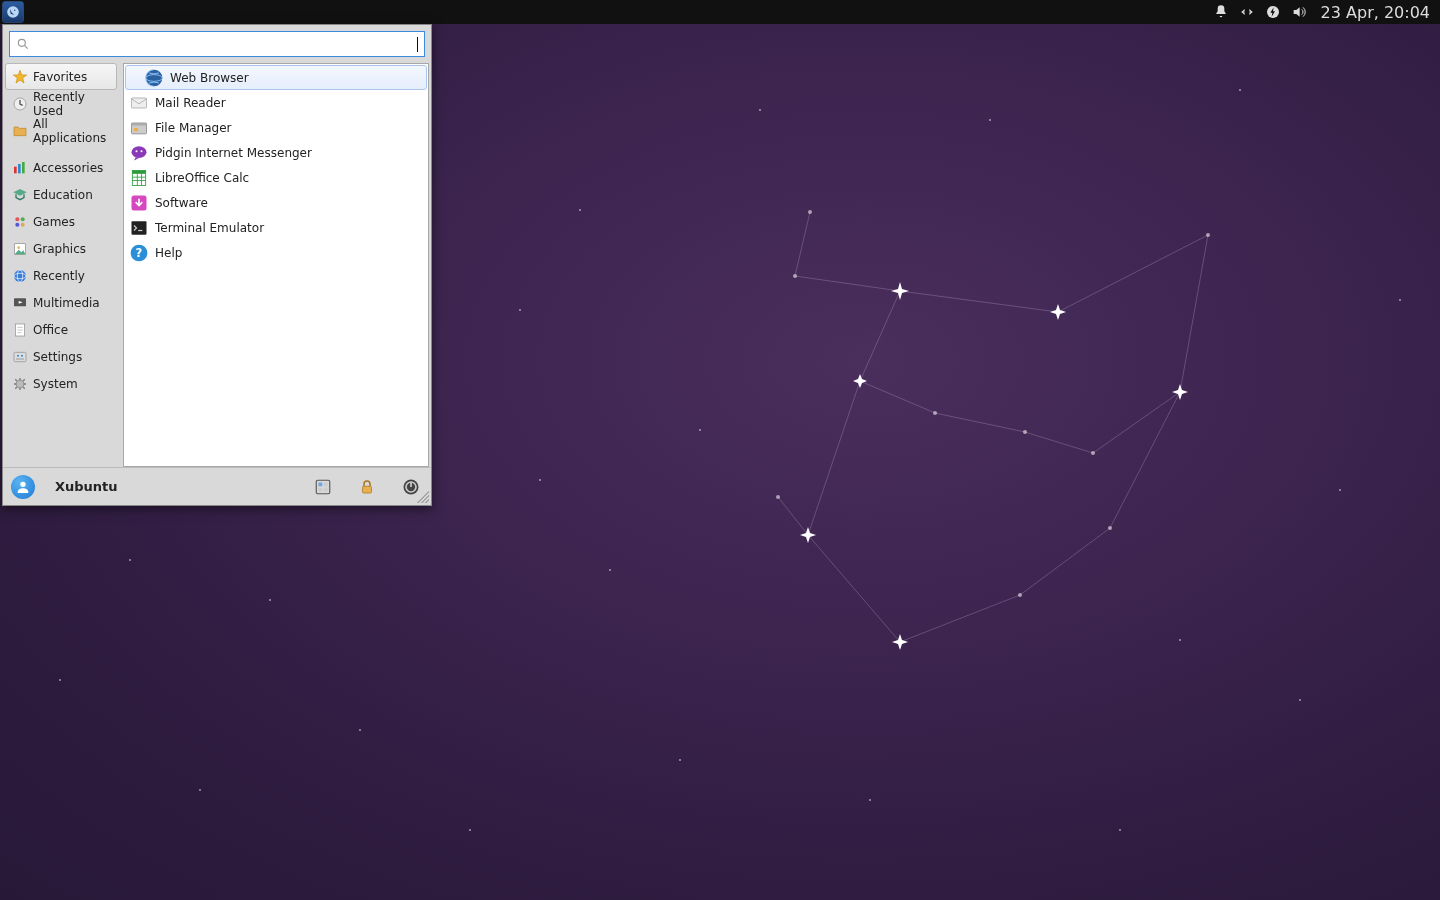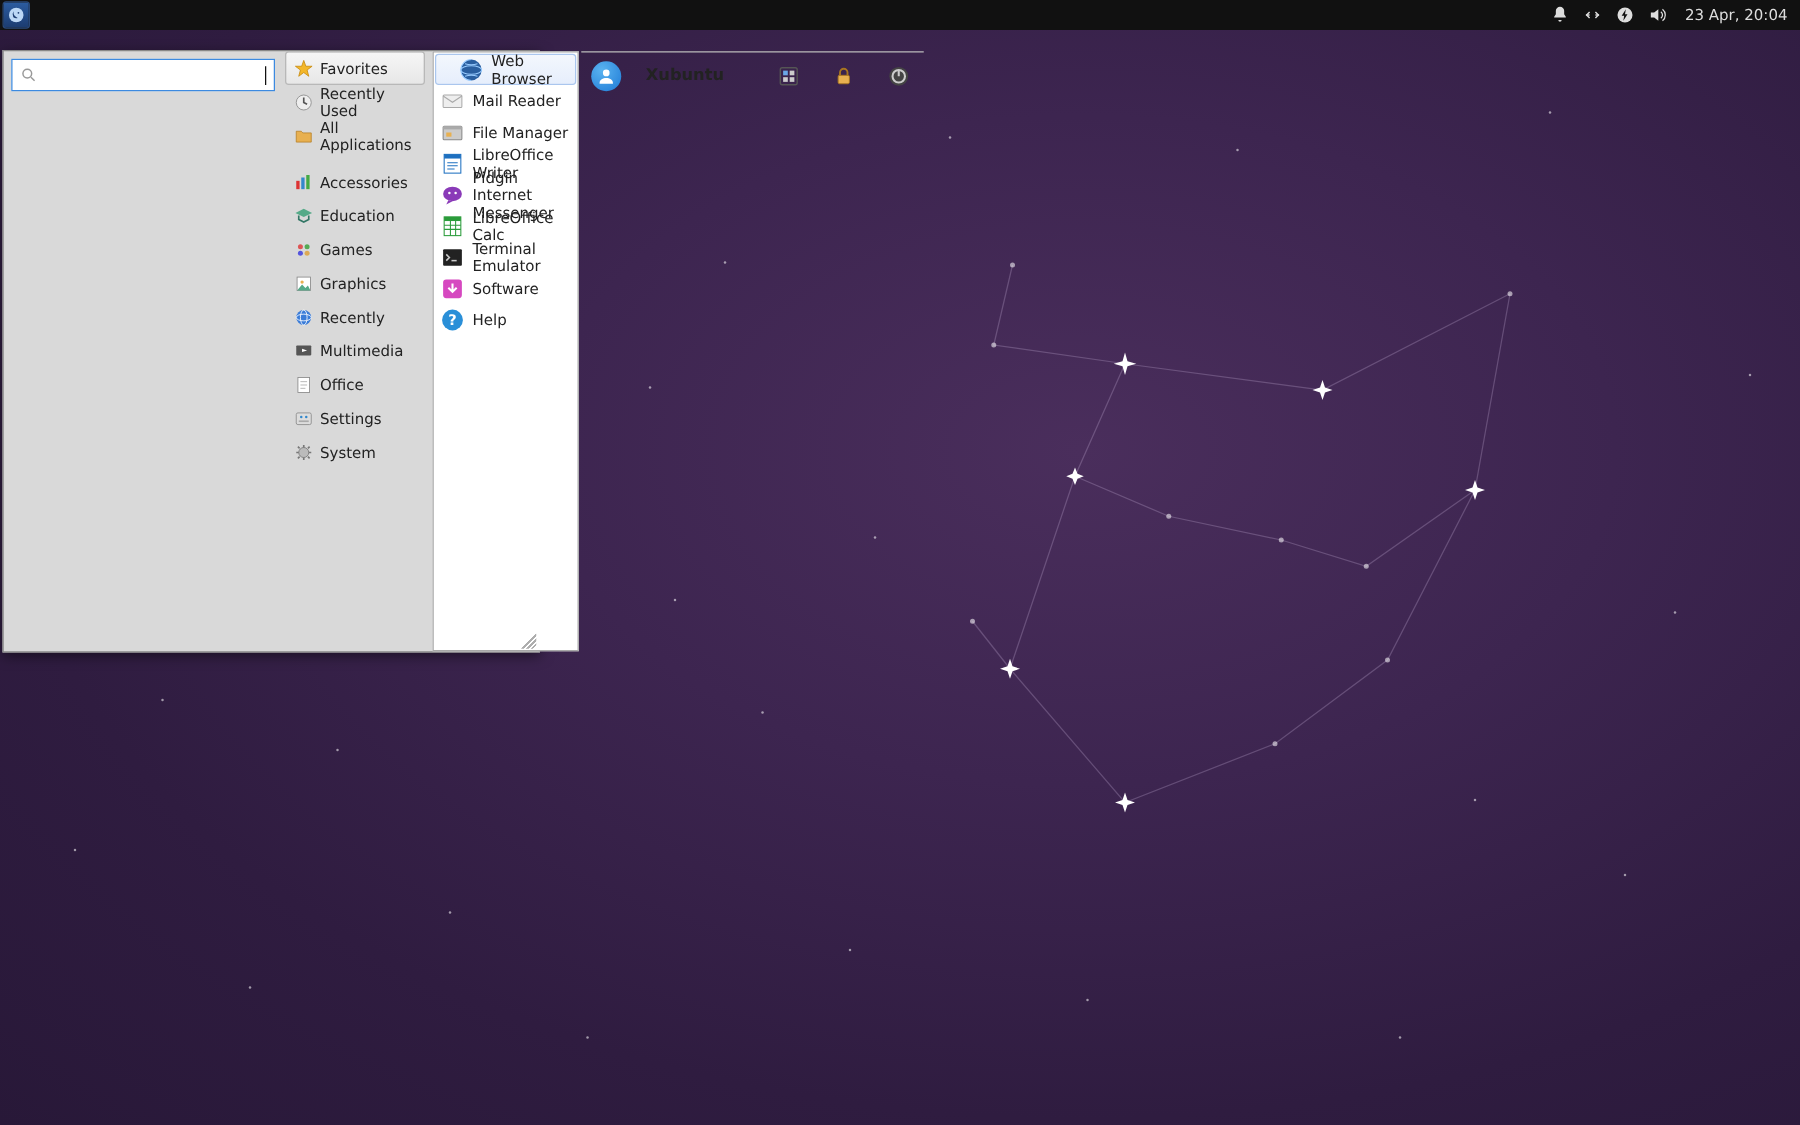--- a/index.html
+++ b/index.html
@@ -5,26 +5,26 @@
 * { box-sizing: border-box; margin: 0; padding: 0; }
 html, body { width: 1440px; height: 900px; overflow: hidden; font-family: "DejaVu Sans", "Segoe UI", sans-serif; font-size: 13px; }
 body { background: radial-gradient(ellipse at 60% 40%, #4a2e5c 0%, #3d2550 35%, #2f1c40 70%, #281838 100%); position: relative; }
 
 
 .panel { position: absolute; top:0; left:0; right:0; height:24px; background:#111; color:#eee; display:flex; align-items:center; padding:0 6px 0 0; }
 .panel-left { display:flex; align-items:center; }
 .start-btn { width:22px; height:22px; display:flex; align-items:center; justify-content:center; border:1px solid #2a4a7a; background:linear-gradient(#2c5ca0,#1c3c70); border-radius:3px; margin-left:2px; cursor:pointer;}
 .start-btn svg { width:14px; height:14px; }
 .panel-spacer { flex:1; }
-.panel-right { display:flex; align-items:center; gap:10px; font-size:12px; }
+.panel-right { display:flex; align-items:center; gap:10px; font-size:16px; }
 .tray-icon { width:16px; height:16px; display:inline-flex; align-items:center; justify-content:center; color:#ddd; }
 .clock { padding:0 4px; color:#ddd; white-space:nowrap; }
 
 
-.menu { position:absolute; top:40px; left:2px; width:430px; height:482px; background:#d9d9d9; border:1px solid #888; box-shadow:0 3px 10px rgba(0,0,0,0.5); display:flex; }
+.menu { position:absolute; top:24px; left:2px; width:430px; height:482px; background:#d9d9d9; border:1px solid #888; box-shadow:0 3px 10px rgba(0,0,0,0.5); display:flex; flex-direction:column; }
 .search-row { padding:6px; }
 .search-box { width:100%; height:26px; background:#fff; border:1px solid #3c8ae0; display:flex; align-items:center; padding:0 6px; }
 .search-box svg { width:14px; height:14px; opacity:.6; margin-right:6px; flex-shrink:0;}
 .search-input { flex:1; border:none; outline:none; font-size:13px; background:transparent; }
 .cursor-caret { width:1px; height:15px; background:#111; animation:blink 1s steps(2,start) infinite; }
 @keyframes blink { 50% { opacity:0; } }
 
 .menu-body { flex:1; display:flex; min-height:0; padding:0 2px; }
 .sidebar { width:112px; display:flex; flex-direction:column; }
 .side-item { height:27px; display:flex; align-items:center; padding:0 6px; border:1px solid transparent; cursor:pointer; gap:5px; font-size:12px; color:#222;}
@@ -326,32 +326,20 @@
               <rect x="3" y="6" width="18" height="13" rx="1" fill="#ccc" stroke="#888"></rect>
               <rect x="3" y="6" width="18" height="3" fill="#aaa"></rect>
               <rect x="6" y="12" width="5" height="4" fill="#e8b050"></rect>
             </svg>
           </span>
           <span>File Manager</span>
         </div>
         <div class="app-item">
           <span class="app-ico">
             <svg viewBox="0 0 24 24" width="20" height="20">
-              <rect x="4" y="3" width="16" height="18" fill="#fff" stroke="#1e70c0"></rect>
-              <rect x="4" y="3" width="16" height="4" fill="#1e70c0"></rect>
-              <line x1="7" y1="11" x2="17" y2="11" stroke="#1e70c0"></line>
-              <line x1="7" y1="14" x2="17" y2="14" stroke="#1e70c0"></line>
-              <line x1="7" y1="17" x2="14" y2="17" stroke="#1e70c0"></line>
-            </svg>
-          </span>
-          <span>LibreOffice Writer</span>
-        </div>
-        <div class="app-item">
-          <span class="app-ico">
-            <svg viewBox="0 0 24 24" width="20" height="20">
               <ellipse cx="12" cy="11" rx="9" ry="7" fill="#8a3ab8"></ellipse>
               <path d="M8 17l-2 4 6-3" fill="#8a3ab8"></path>
               <circle cx="9" cy="10" r="1.2" fill="#fff"></circle>
               <circle cx="15" cy="10" r="1.2" fill="#fff"></circle>
             </svg>
           </span>
           <span>Pidgin Internet Messenger</span>
         </div>
         <div class="app-item">
           <span class="app-ico">
@@ -362,35 +350,35 @@
               <line x1="4" y1="15" x2="20" y2="15" stroke="#2a9b3a"></line>
               <line x1="10" y1="7" x2="10" y2="21" stroke="#2a9b3a"></line>
               <line x1="15" y1="7" x2="15" y2="21" stroke="#2a9b3a"></line>
             </svg>
           </span>
           <span>LibreOffice Calc</span>
         </div>
         <div class="app-item">
           <span class="app-ico">
             <svg viewBox="0 0 24 24" width="20" height="20">
+              <rect x="3" y="3" width="18" height="18" rx="3" fill="#d648c0"></rect>
+              <path d="M12 7v7M8 11l4 4 4-4" stroke="#fff" stroke-width="2" fill="none"></path>
+            </svg>
+          </span>
+          <span>Software</span>
+        </div>
+        <div class="app-item">
+          <span class="app-ico">
+            <svg viewBox="0 0 24 24" width="20" height="20">
               <rect x="3" y="4" width="18" height="16" rx="1" fill="#222"></rect>
               <path d="M6 9l3 3-3 3" stroke="#ccc" fill="none" stroke-width="1.5"></path>
               <line x1="11" y1="15" x2="16" y2="15" stroke="#ccc" stroke-width="1.5"></line>
             </svg>
           </span>
           <span>Terminal Emulator</span>
-        </div>
-        <div class="app-item">
-          <span class="app-ico">
-            <svg viewBox="0 0 24 24" width="20" height="20">
-              <rect x="3" y="3" width="18" height="18" rx="3" fill="#d648c0"></rect>
-              <path d="M12 7v7M8 11l4 4 4-4" stroke="#fff" stroke-width="2" fill="none"></path>
-            </svg>
-          </span>
-          <span>Software</span>
         </div>
         <div class="app-item">
           <span class="app-ico">
             <svg viewBox="0 0 24 24" width="20" height="20">
               <circle cx="12" cy="12" r="10" fill="#2a8fd8"></circle>
               <text x="12" y="17" text-anchor="middle" font-size="14" font-weight="bold" fill="#fff">?</text>
             </svg>
           </span>
           <span>Help</span>
         </div>

